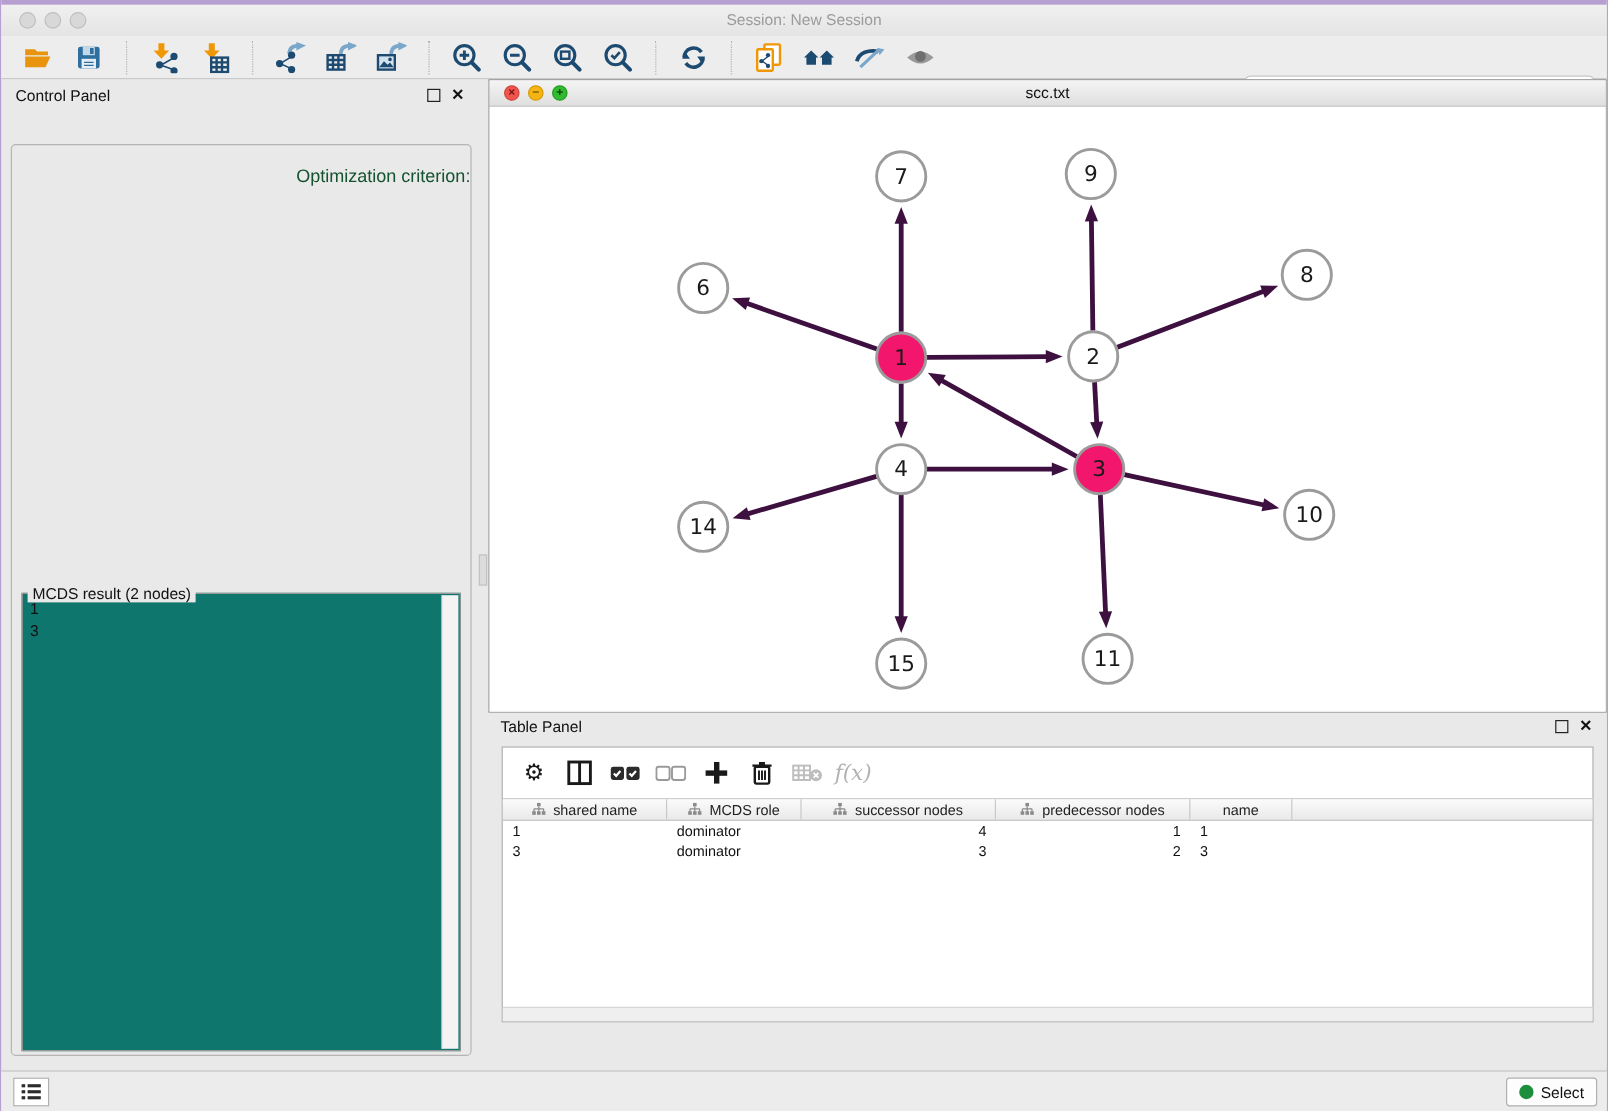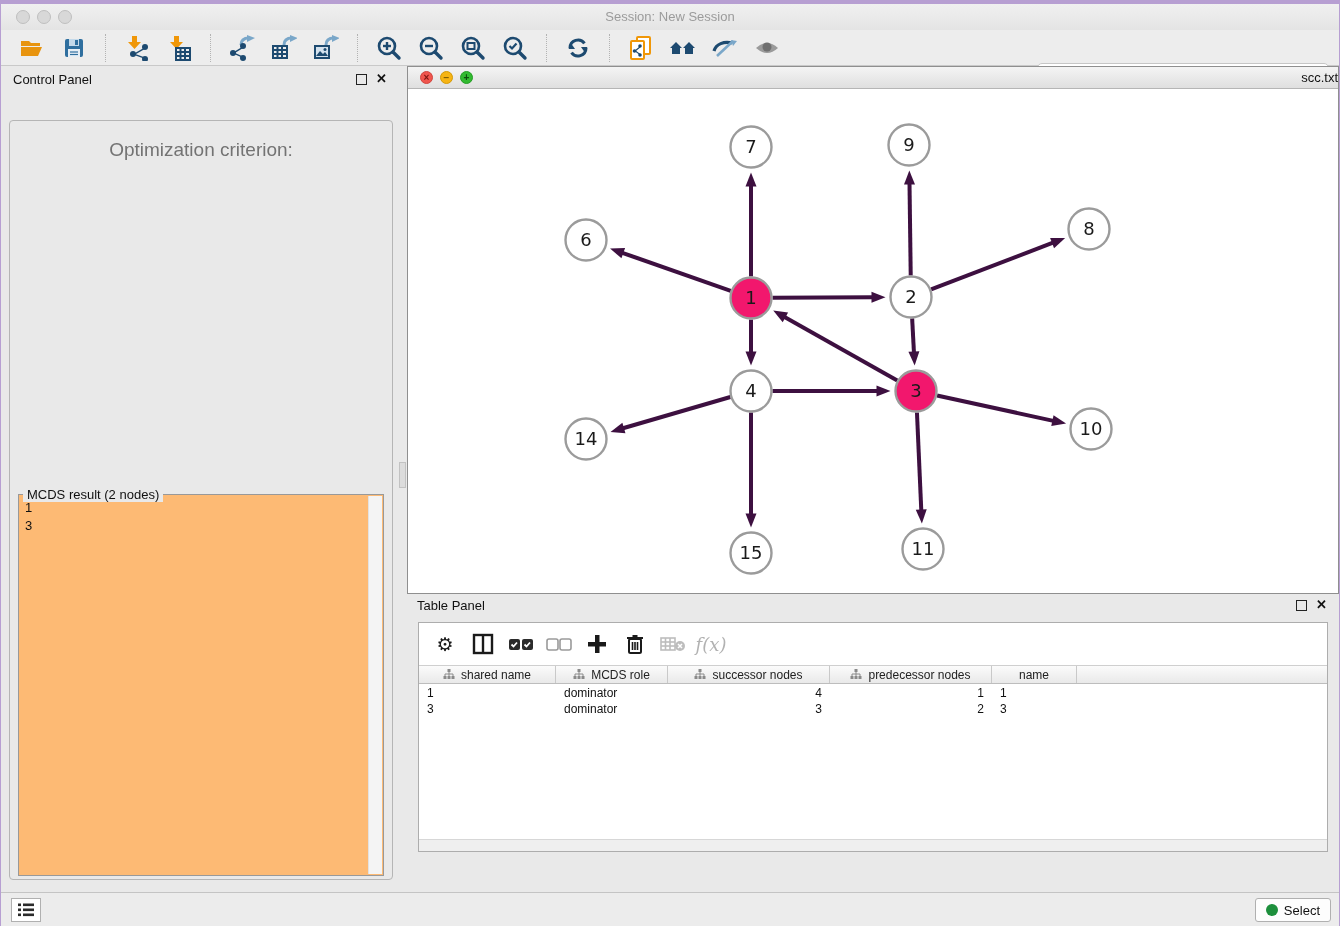--- a/index.html
+++ b/index.html
@@ -34,51 +34,51 @@
   .close-btn { position:absolute; top:3px; font-size:13px; font-weight:bold; color:#111; line-height:15px; }
   .cp-tabs { position:absolute; top:28px; width:100%; text-align:center; }
   .seg { display:inline-flex; }
   .seg-btn { background:#fff; border:1px solid #b0b0b0; border-left:none; height:22px; padding:2px 14px;
              font-size:13px; font-family:"Liberation Sans", sans-serif; color:#111; }
   .seg-btn:first-child { border-left:1px solid #b0b0b0; border-radius:5px 0 0 5px; }
   .seg-btn:last-child { border-radius:0 5px 5px 0; }
   .seg-btn.selected { background:linear-gradient(#e9e9e9,#dcdcdc); color:#b3b3b3; }
   .cp-body { position:absolute; left:6px; right:6px; top:52px; bottom:8px;
              border:1px solid #b5b5b5; border-radius:4px; background:#e9e9e9; }
-  .opt-label { position:absolute; top:18px; width:100%; text-align:center; font-size:19px; color:#737373; }
+  .opt-label { position:absolute; top:18px; width:100%; text-align:right; font-size:15px; color:#14532d; }
   .combo { position:absolute; left:36px; right:36px; top:38px; height:23px; background:#fff;
            border:1px solid #aaa; border-radius:5px; font-size:13px; display:flex; align-items:center;
            padding-left:10px; }
   .combo-arrows { position:absolute; right:8px; top:3px; display:flex; flex-direction:column; gap:1px; }
   .combo-arrows i { border:solid #555; border-width:0 1.5px 1.5px 0; padding:2px; display:block; }
   .combo-arrows .up { transform:rotate(-135deg); }
   .combo-arrows .dn { transform:rotate(45deg); }
   .cp-buttons { position:absolute; top:72px; width:100%; text-align:center; }
   .push-btn { background:linear-gradient(#fff,#f2f2f2); border:1px solid #aaa; border-radius:5px; height:22px;
               padding:2px 16px; font-size:13px; font-family:"Liberation Sans", sans-serif; margin:0 7px; color:#111; }
   .result-group { position:absolute; left:8px; right:8px; top:373px; bottom:3px;
-                  border:1px solid #999; background:#fdba74; }
+                  border:1px solid #999; background:#0f766e; }
   .result-legend { position:absolute; top:-8px; left:4px; background:#e9e9e9; padding:0 4px; font-size:13px; color:#111; }
   .result-list { position:absolute; left:0; top:4px; right:16px; bottom:0; font-size:13px; }
   .result-item { padding:1px 6px; line-height:16px; color:#111; }
   .result-scrollbar { position:absolute; right:1px; top:1px; bottom:1px; width:14px; background:#f4f4f4;
                       border-left:1px solid #e2e2e2; }
 
   
   .v-divider-handle { position:absolute; left:398px; top:462px; width:7px; height:26px; background:#dcdcdc;
                       border:1px solid #c2c2c2; }
   .h-divider-handle { position:absolute; left:858px; top:589px; width:26px; height:6px; background:#dcdcdc;
                       border:1px solid #c2c2c2; }
 
   
   .net-window { position:absolute; left:406px; top:66px; width:932px; height:528px;
                 border:1px solid #8f8f8f; background:#fff; }
   .net-titlebar { position:relative; height:22px; background:linear-gradient(#f4f4f4,#dfdfdf);
                   border-bottom:1px solid #b5b5b5; }
-  .net-title { position:absolute; width:100%; top:3px; text-align:right; font-size:13px; color:#111; }
+  .net-title { position:absolute; width:100%; top:3px; text-align:center; font-size:13px; color:#111; }
   .mini-traffic { position:absolute; top:4px; width:13px; height:13px; border-radius:50%;
                   font-size:10px; font-weight:bold; text-align:center; line-height:12px; }
   .mini-red    { background:#f0554d; border:1px solid #d0453e; color:#7c1510; }
   .mini-yellow { background:#f6b414; border:1px solid #d49a06; color:#7c5a05; }
   .mini-green  { background:#32ba30; border:1px solid #259c24; color:#0d4d0c; }
   .net-canvas { position:relative; width:930px; height:504px; background:#fff; }
 
   
   .table-panel { position:absolute; left:406px; top:594px; width:932px; height:296px; background:#e9e9e9; }
   .table-container { position:absolute; left:11px; right:11px; top:28px; height:230px;

